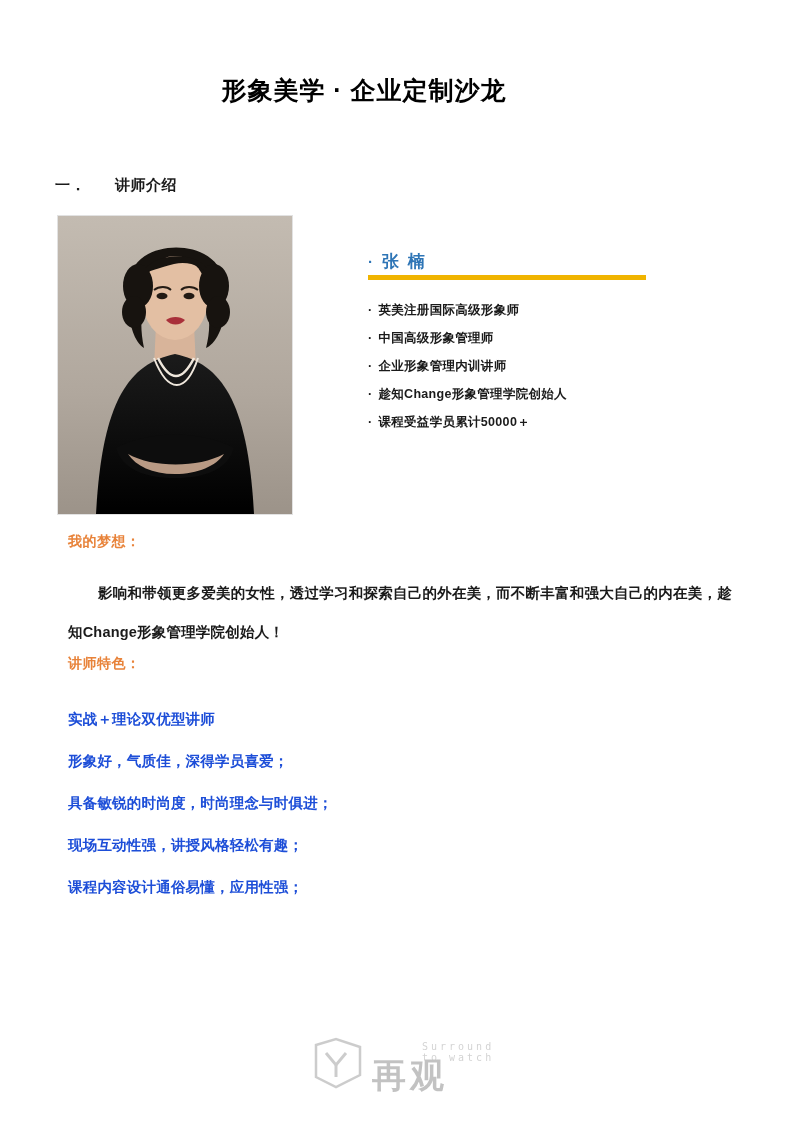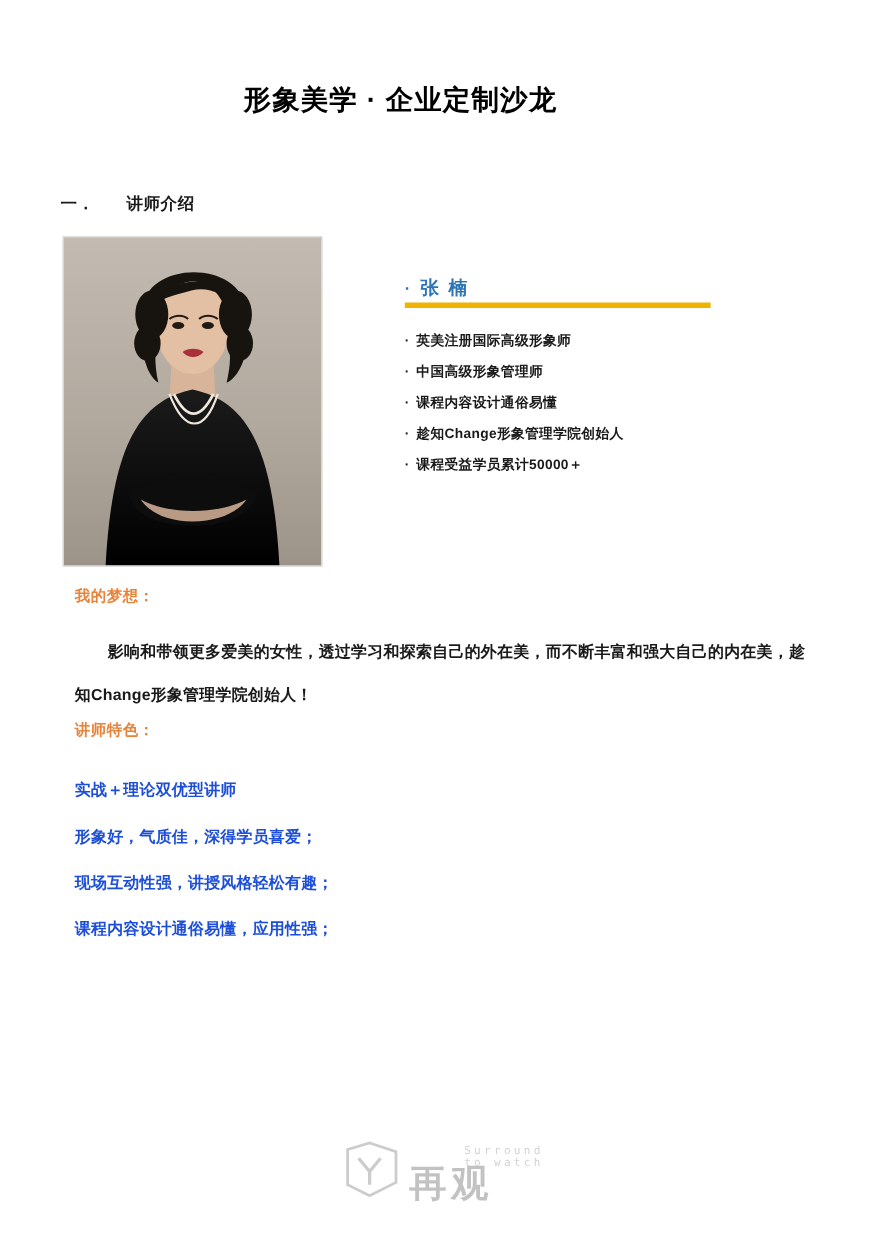--- a/index.html
+++ b/index.html
@@ -220,33 +220,34 @@
   </div>
 
   <div class="profile">
     <div class="profile-name">
       <span class="bullet">·</span><span>张 楠</span>
     </div>
     <div class="gold-rule"></div>
     <ul class="cred-list">
       <li><span class="dot">·</span><span>英美注册国际高级形象师</span></li>
       <li><span class="dot">·</span><span>中国高级形象管理师</span></li>
-      <li><span class="dot">·</span><span>课程内容设计通俗易懂</span></li>
+      <li><span class="dot">·</span><span>企业形象管理内训讲师</span></li>
       <li><span class="dot">·</span><span>趁知Change形象管理学院创始人</span></li>
       <li><span class="dot">·</span><span>课程受益学员累计50000＋</span></li>
     </ul>
   </div>
 
   <div class="sub-heading" id="dream-heading">我的梦想：</div>
   <div class="dream-body">影响和带领更多爱美的女性，透过学习和探索自己的外在美，而不断丰富和强大自己的内在美，趁知Change形象管理学院创始人！</div>
 
   <div class="sub-heading" id="feature-heading">讲师特色：</div>
   <div class="feature-list">
     <div class="item">实战＋理论双优型讲师</div>
     <div class="item">形象好，气质佳，深得学员喜爱；</div>
+    <div class="item">具备敏锐的时尚度，时尚理念与时俱进；</div>
     <div class="item">现场互动性强，讲授风格轻松有趣；</div>
     <div class="item">课程内容设计通俗易懂，应用性强；</div>
   </div>
 
   <div class="watermark">
     <svg width="56" height="56" viewBox="0 0 56 56" xmlns="http://www.w3.org/2000/svg">
       <path d="M6 10 L26 4 L50 12 L50 40 L26 52 L6 42 Z" fill="none" stroke="#5a5a5a" stroke-width="2.5"></path>
       <path d="M16 18 L26 30 L36 18" fill="none" stroke="#5a5a5a" stroke-width="3"></path>
       <path d="M26 30 L26 42" fill="none" stroke="#5a5a5a" stroke-width="3"></path>
     </svg>

